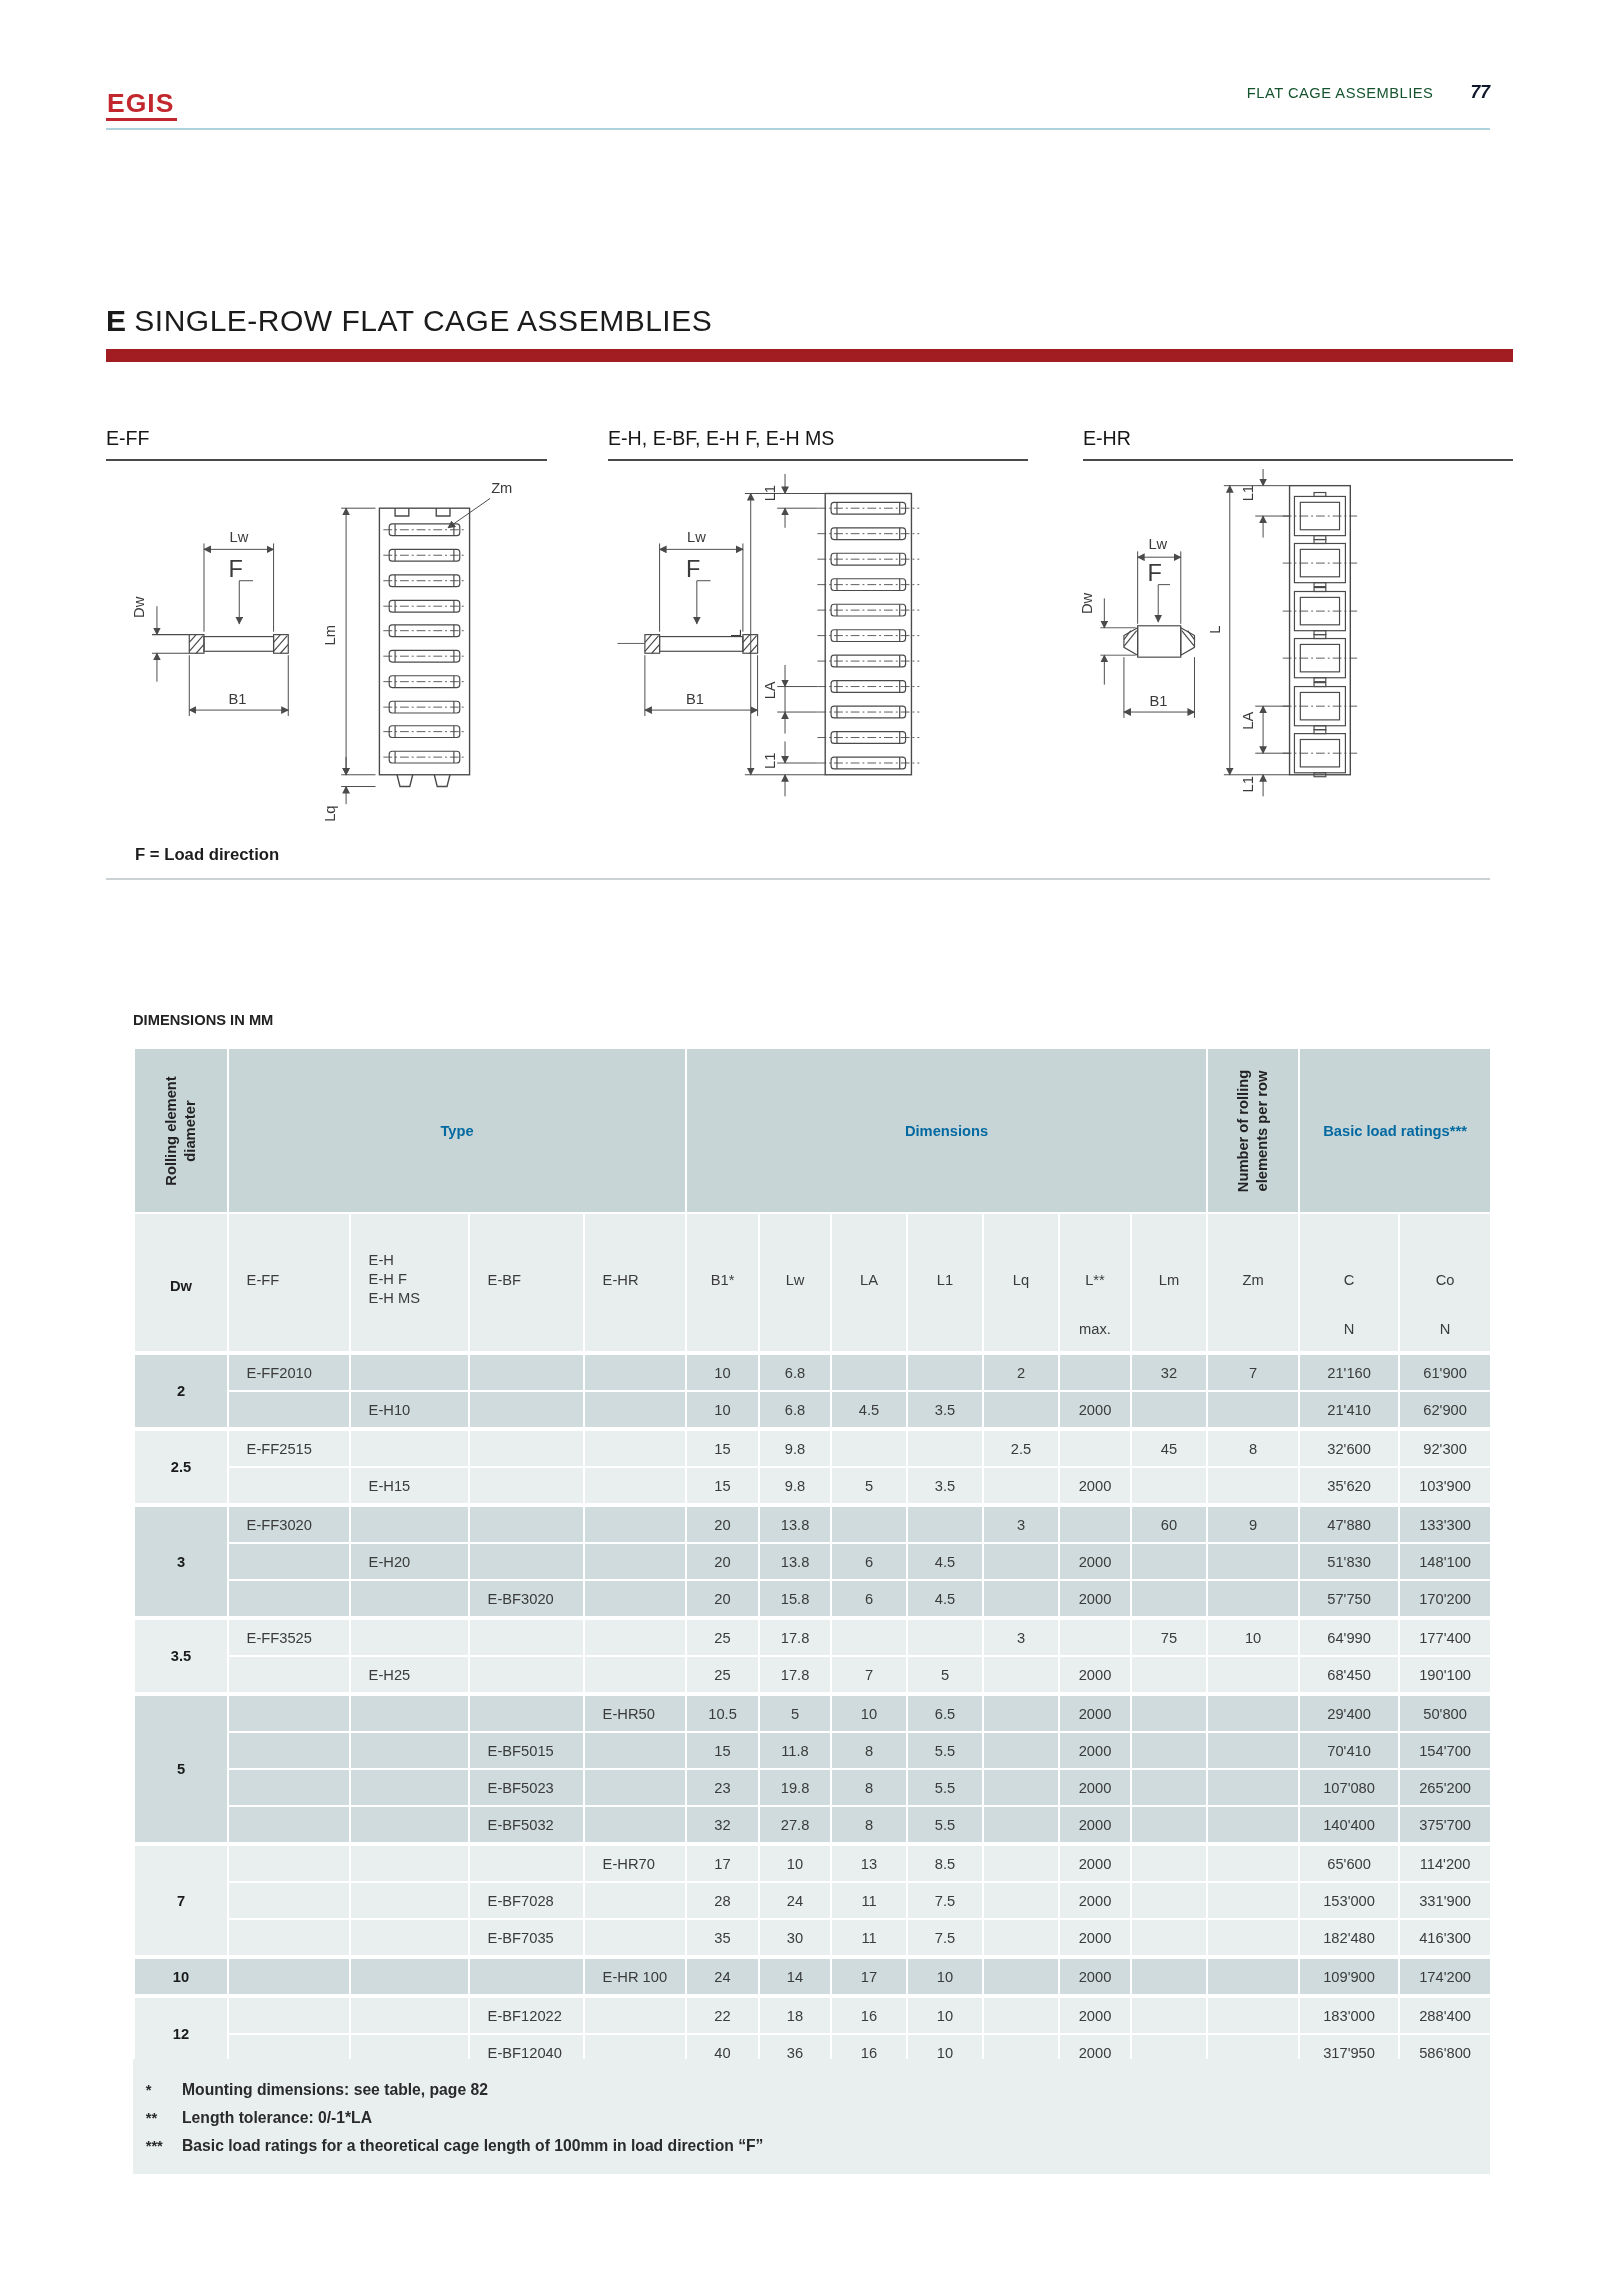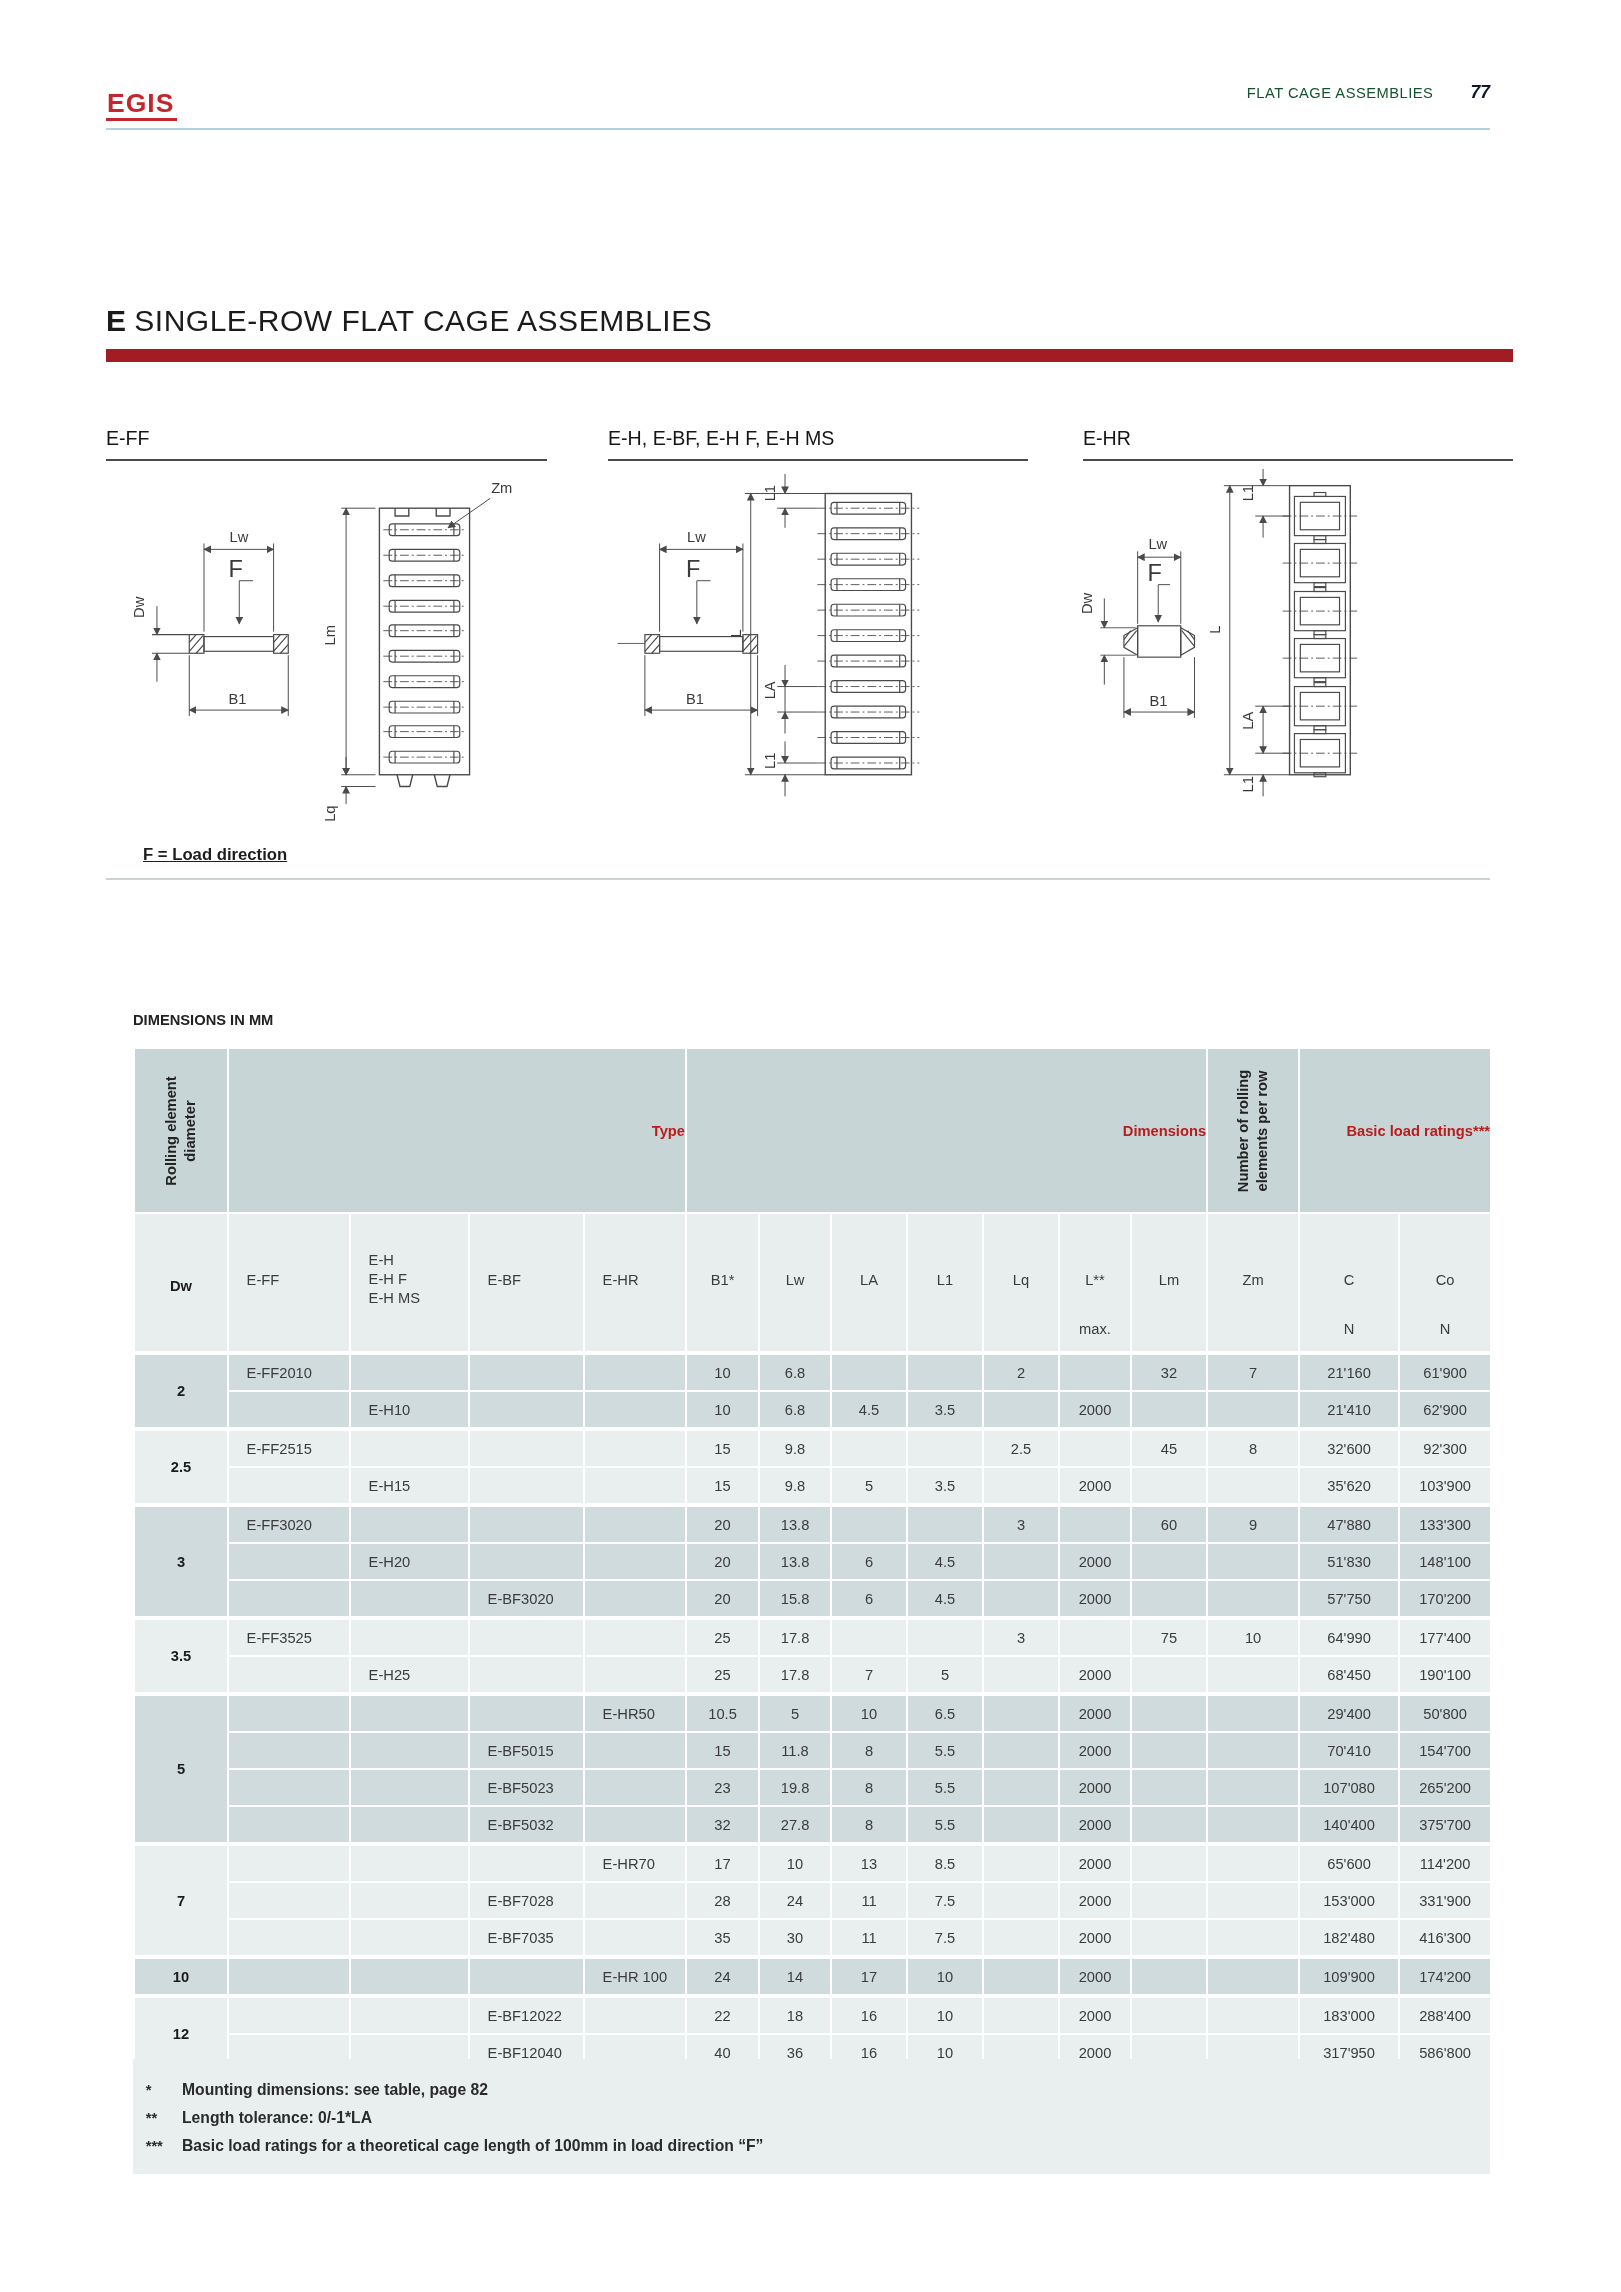--- a/index.html
+++ b/index.html
@@ -19,32 +19,32 @@
   #sec-title{position:absolute;left:106px;top:304px;font-size:30px;color:#1b1b1b;letter-spacing:0.5px;}
   #sec-title b{margin-right:7.8px;}
   #red-bar{position:absolute;left:106px;top:349px;width:1407px;height:12.7px;background:#a11d22;}
 
   
   .draw-title{position:absolute;top:427px;font-size:19.6px;color:#161616;}
   .draw-rule{position:absolute;top:459px;height:2px;background:#4a4a4a;}
 
   .draw-svg{position:absolute;top:469px;width:466px;height:392px;}
 
-  #load-note{position:absolute;left:143px;top:845px;font-size:16.7px;font-weight:bold;color:#1d1d1d;text-decoration:underline;}
+  #load-note{position:absolute;left:135px;top:845px;font-size:16.7px;font-weight:bold;color:#1d1d1d;}
   #sec-rule{position:absolute;left:106px;top:878px;width:1384px;height:2px;background:#ccd2d4;}
 
   #dims-note{position:absolute;left:133px;top:1012px;font-size:14.7px;font-weight:bold;color:#222;}
 
   
   #table-wrap{position:absolute;left:133px;top:1047px;width:1357px;}
   table{border-collapse:collapse;table-layout:fixed;width:1357px;}
   th,td{border:2px solid #fff;padding:0;margin:0;}
   tr.gh th{height:163px;background:#c8d5d7;position:relative;}
   tr.ch th{height:137px;background:#e8eeee;position:relative;font-weight:normal;}
-  .ghlabel{font-weight:bold;font-size:14.7px;color:#b91c1c;text-align:right;}
+  .ghlabel{font-weight:bold;font-size:14.7px;color:#0369a1;text-align:center;}
   .rot{position:absolute;left:50%;top:50%;transform:translate(-50%,-50%) rotate(-90deg);
        font-weight:bold;color:#222;white-space:pre-line;width:167px;line-height:1.3;
        text-align:center;font-size:14.7px;}
   .hlabel{position:absolute;left:0;right:0;top:57px;text-align:center;color:#3b3b3b;font-size:14.7px;
           white-space:pre-line;line-height:1.3;}
   .hlabel.left{left:17.6px;right:auto;text-align:left;}
   .hlabel.multi{top:37px;}
   .hlabel.bold{font-weight:bold;color:#1d1d1d;top:63px;}
   .hsub{position:absolute;left:0;right:0;bottom:13.7px;text-align:center;color:#3b3b3b;font-size:14.7px;}
   tbody td{height:35px;font-size:14.7px;color:#3b3b3b;text-align:center;}

